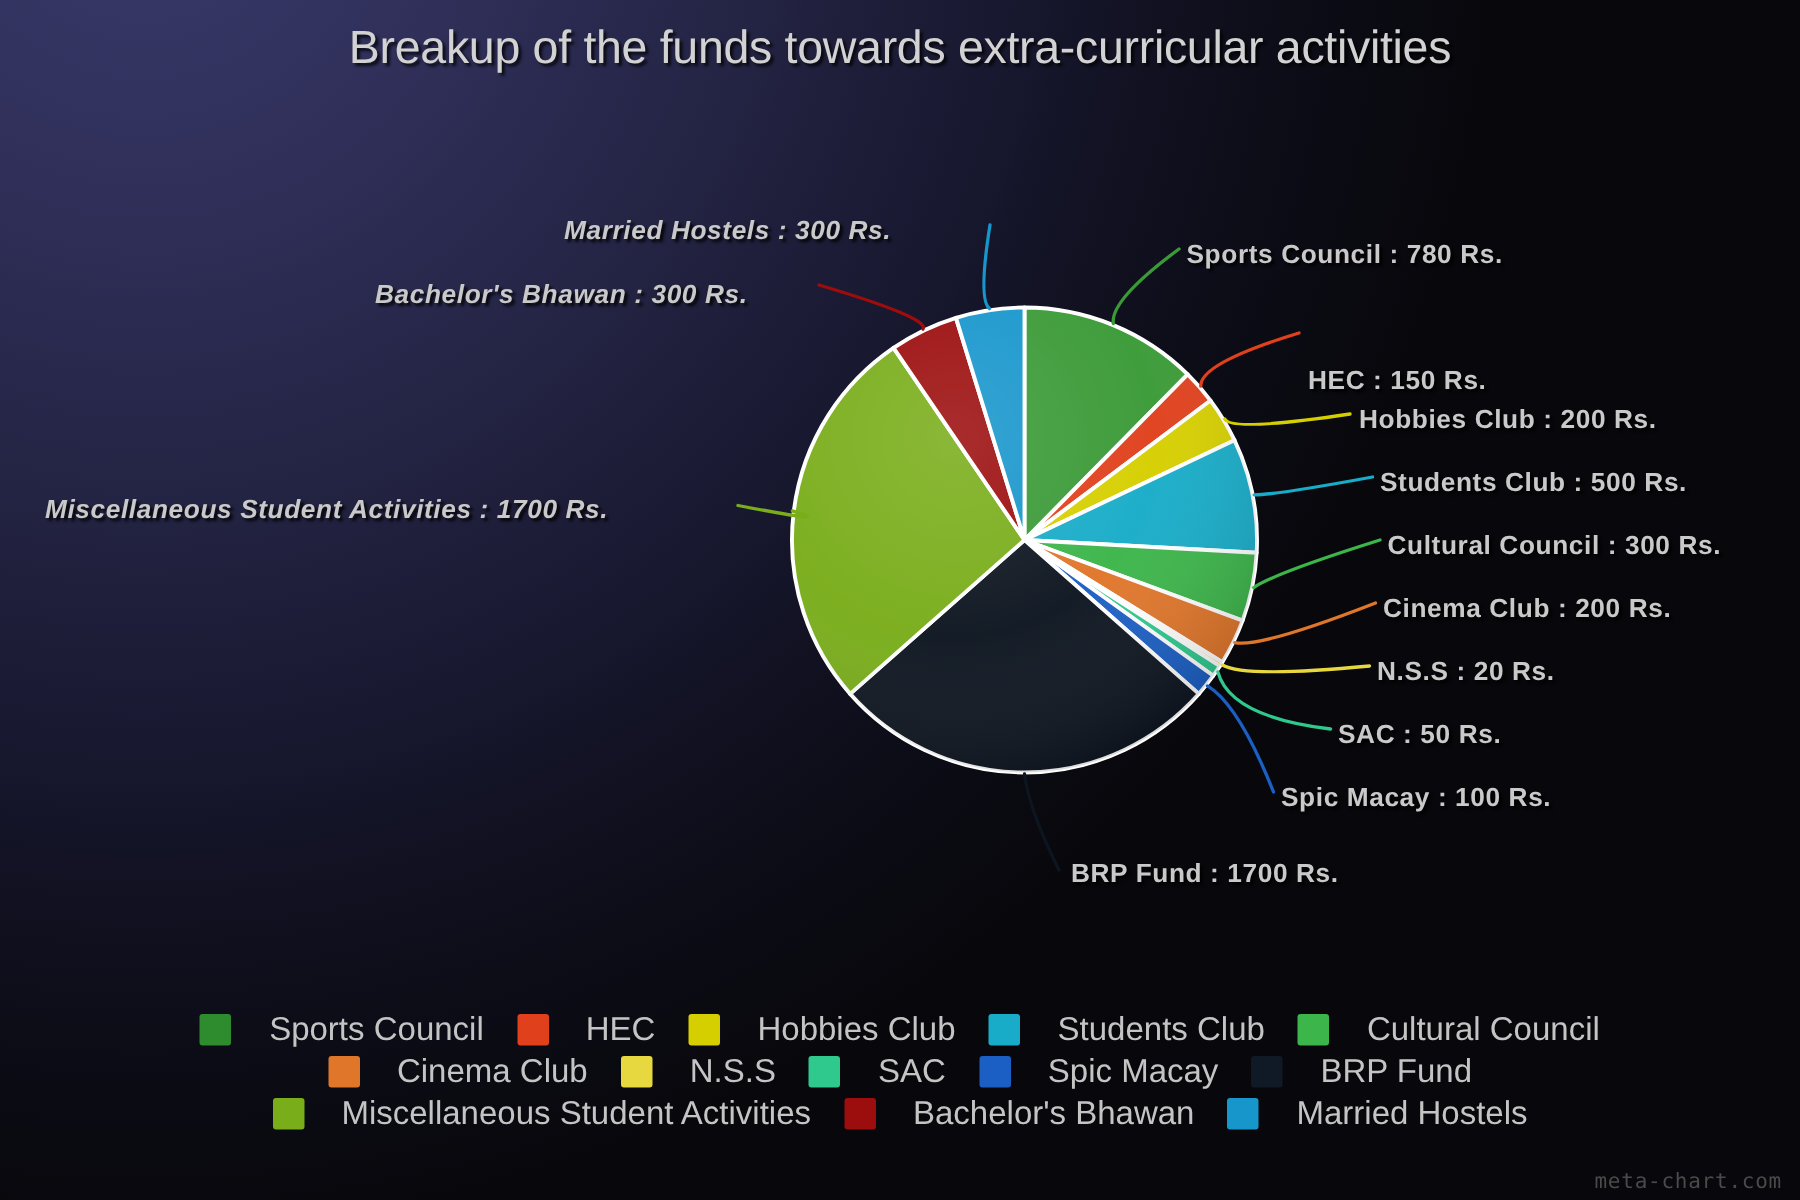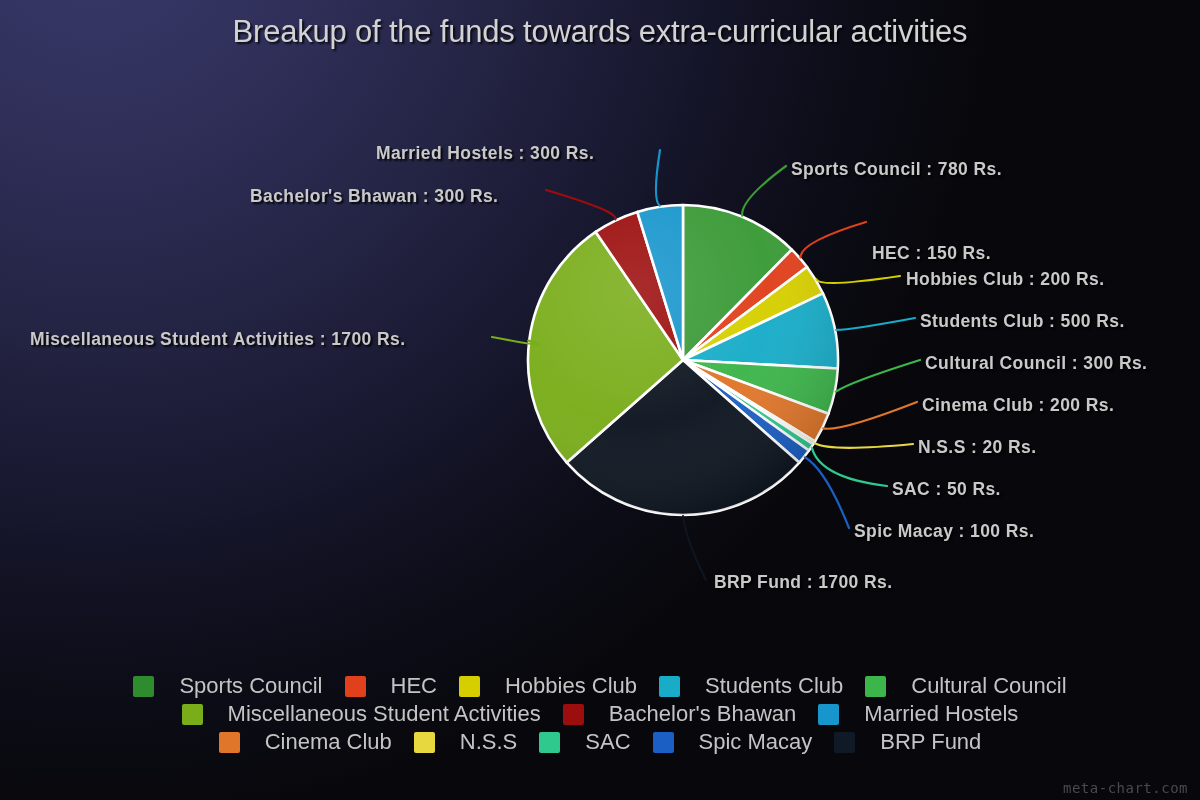--- a/index.html
+++ b/index.html
@@ -29,21 +29,21 @@
   .pie-label {
     position:absolute;
     font-size:17.5px;
     font-weight:bold;
     color:#c9c9c9;
     white-space:nowrap;
     text-shadow:2px 2px 2px rgba(0,0,0,0.85);
     letter-spacing:0.4px;
   }
   .pie-label.right { text-align:left; }
-  .pie-label.left  { text-align:right; }
+  .pie-label.left  { text-align:right;font-style:italic; }
 
   #legend {
     position:absolute;
     left:0; top:672px; width:1200px;
     display:flex; flex-wrap:wrap;
     justify-content:center;
     align-content:flex-start;
     gap:0px 0px;
     padding:0 60px;
     box-sizing:border-box;
@@ -161,50 +161,50 @@
           <span class="legend-swatch" style="background: rgb(24, 172, 200);"></span>
           <span class="legend-text">Students Club</span>
         </div>
         <div class="legend-item">
           <span class="legend-swatch" style="background: rgb(60, 181, 74);"></span>
           <span class="legend-text">Cultural Council</span>
         </div>
       </div>
       <div class="legend-row">
         <div class="legend-item">
+          <span class="legend-swatch" style="background: rgb(224, 118, 42);"></span>
+          <span class="legend-text">Cinema Club</span>
+        </div>
+        <div class="legend-item">
+          <span class="legend-swatch" style="background: rgb(232, 216, 64);"></span>
+          <span class="legend-text">N.S.S</span>
+        </div>
+        <div class="legend-item">
+          <span class="legend-swatch" style="background: rgb(47, 201, 142);"></span>
+          <span class="legend-text">SAC</span>
+        </div>
+        <div class="legend-item">
+          <span class="legend-swatch" style="background: rgb(27, 95, 196);"></span>
+          <span class="legend-text">Spic Macay</span>
+        </div>
+        <div class="legend-item">
+          <span class="legend-swatch" style="background: rgb(16, 26, 38);"></span>
+          <span class="legend-text">BRP Fund</span>
+        </div>
+      </div>
+      <div class="legend-row">
+        <div class="legend-item">
           <span class="legend-swatch" style="background: rgb(121, 173, 26);"></span>
           <span class="legend-text">Miscellaneous Student Activities</span>
         </div>
         <div class="legend-item">
           <span class="legend-swatch" style="background: rgb(156, 13, 13);"></span>
           <span class="legend-text">Bachelor's Bhawan</span>
         </div>
         <div class="legend-item">
           <span class="legend-swatch" style="background: rgb(23, 150, 204);"></span>
           <span class="legend-text">Married Hostels</span>
         </div>
       </div>
-      <div class="legend-row">
-        <div class="legend-item">
-          <span class="legend-swatch" style="background: rgb(224, 118, 42);"></span>
-          <span class="legend-text">Cinema Club</span>
-        </div>
-        <div class="legend-item">
-          <span class="legend-swatch" style="background: rgb(232, 216, 64);"></span>
-          <span class="legend-text">N.S.S</span>
-        </div>
-        <div class="legend-item">
-          <span class="legend-swatch" style="background: rgb(47, 201, 142);"></span>
-          <span class="legend-text">SAC</span>
-        </div>
-        <div class="legend-item">
-          <span class="legend-swatch" style="background: rgb(27, 95, 196);"></span>
-          <span class="legend-text">Spic Macay</span>
-        </div>
-        <div class="legend-item">
-          <span class="legend-swatch" style="background: rgb(16, 26, 38);"></span>
-          <span class="legend-text">BRP Fund</span>
-        </div>
-      </div>
     </div>
 
   <div id="watermark">meta-chart.com</div>
 </div>
 
 </body></html>

